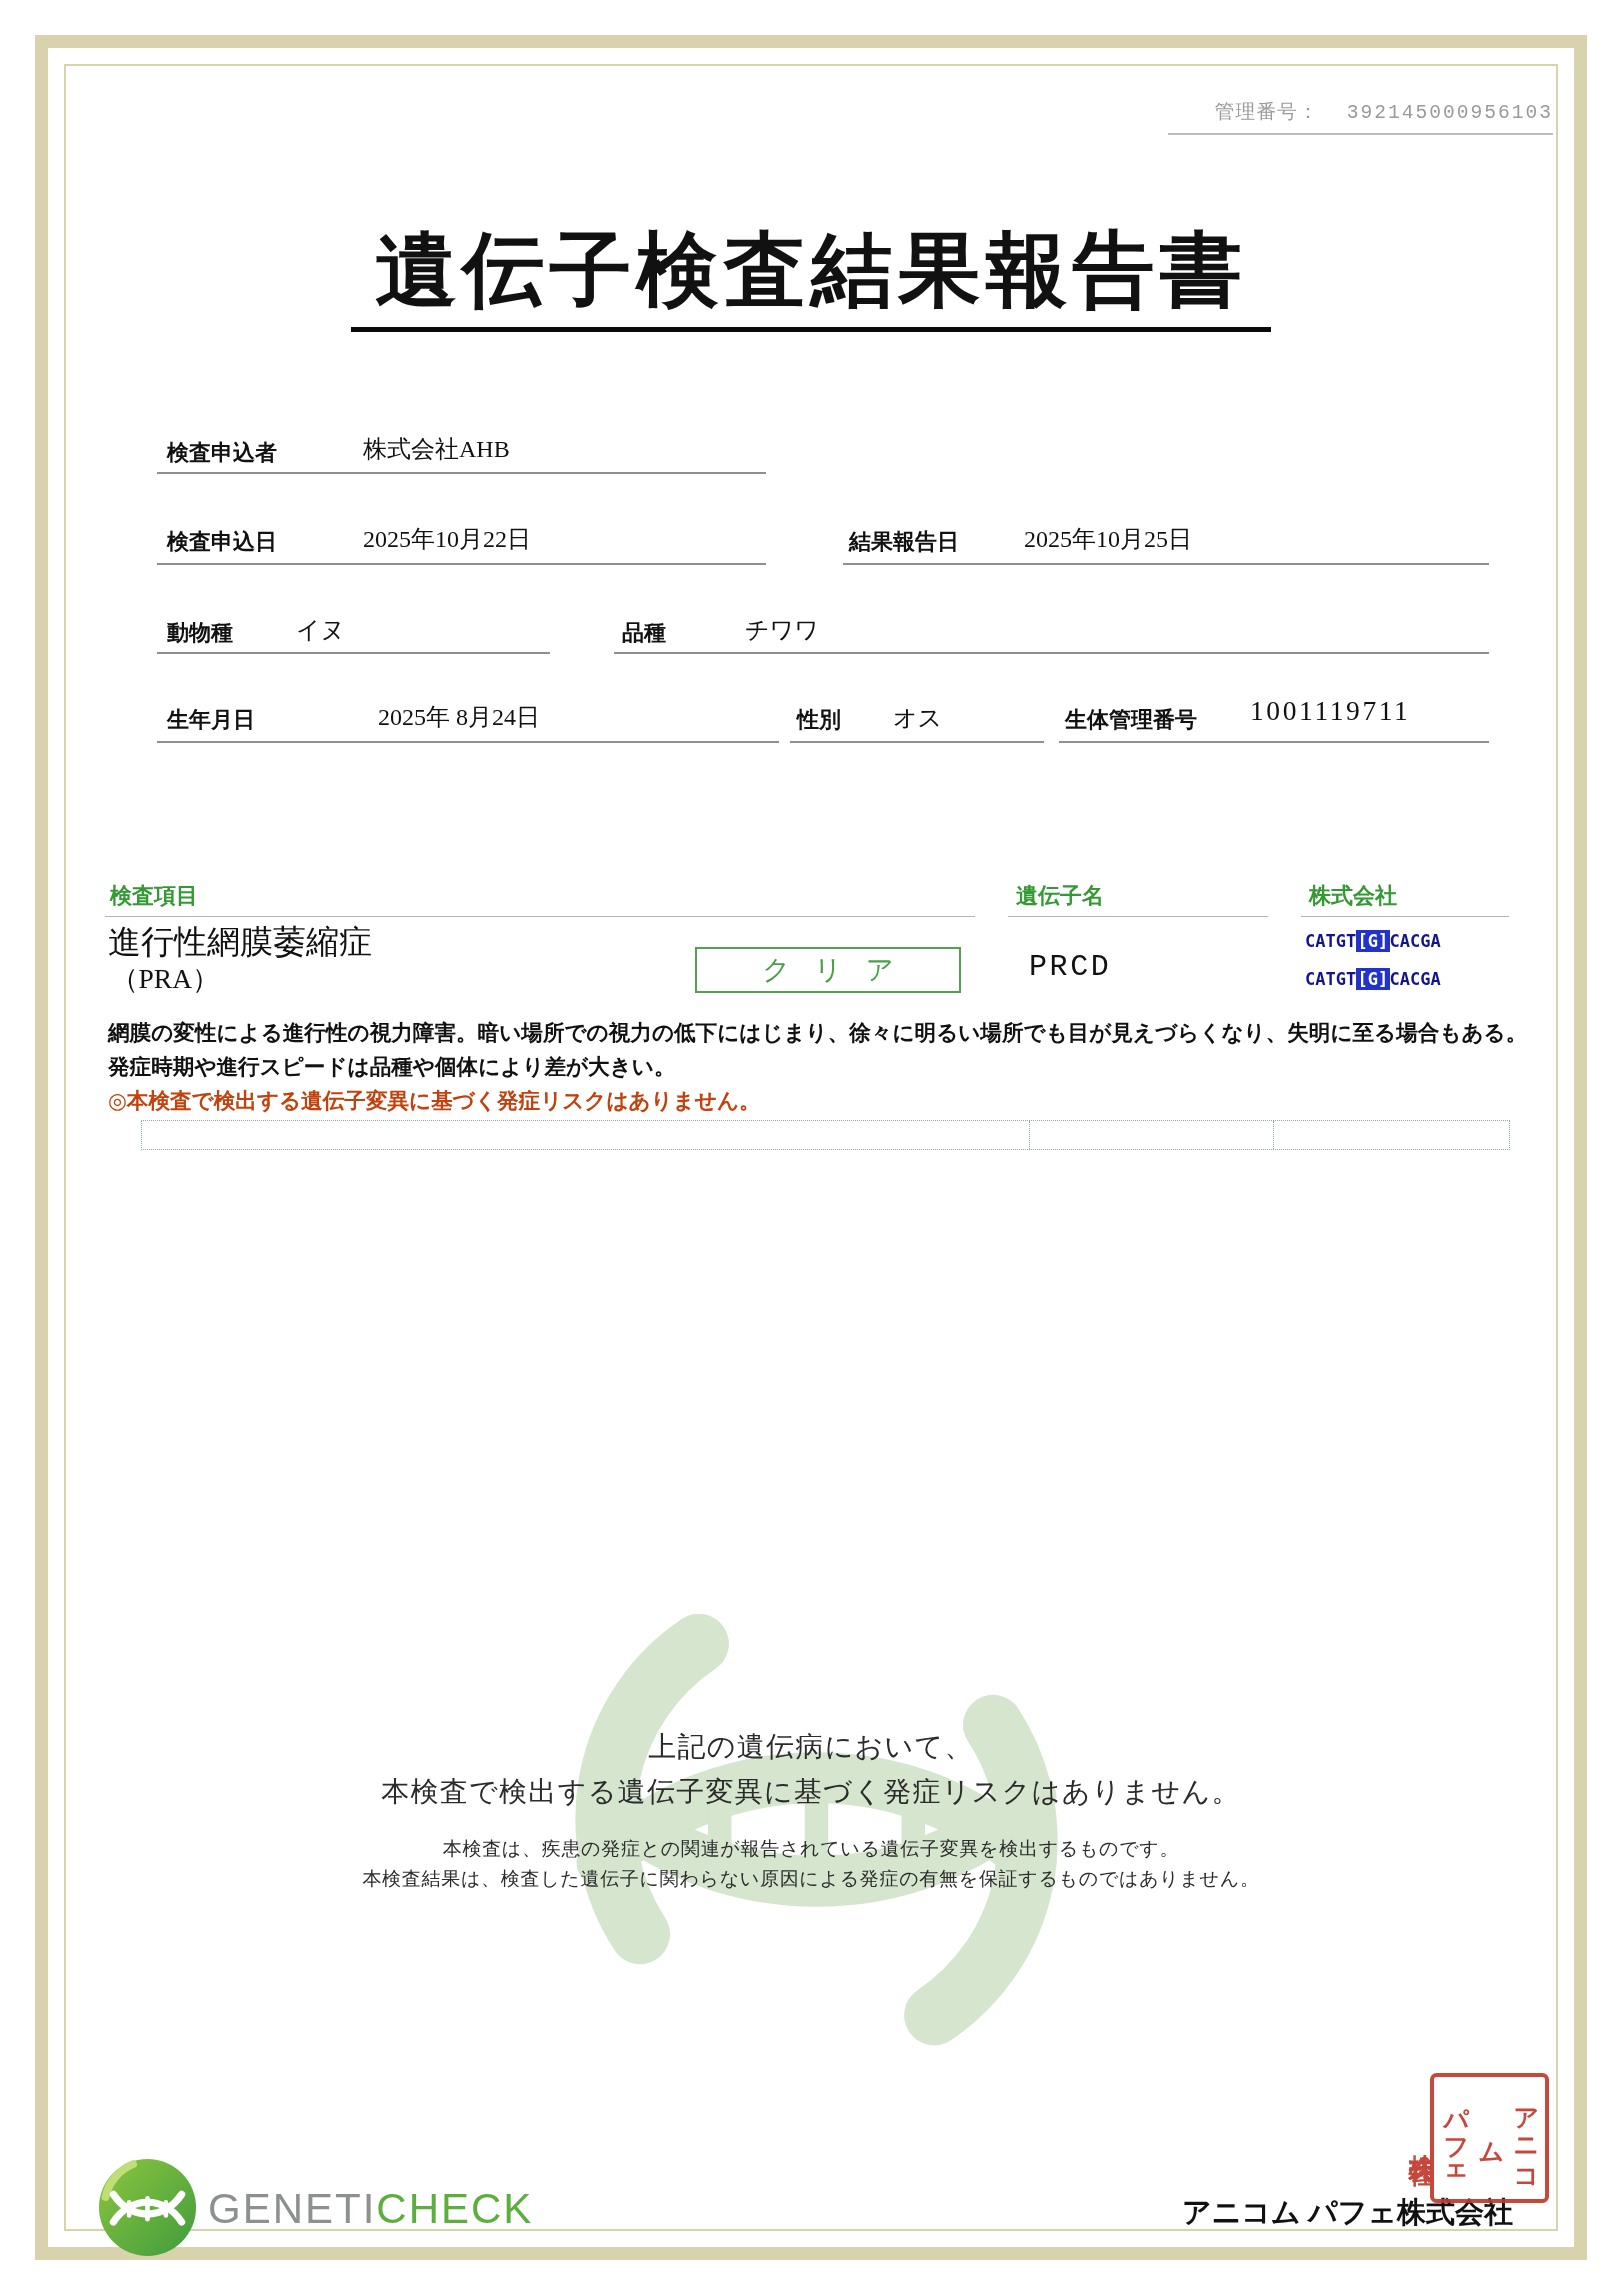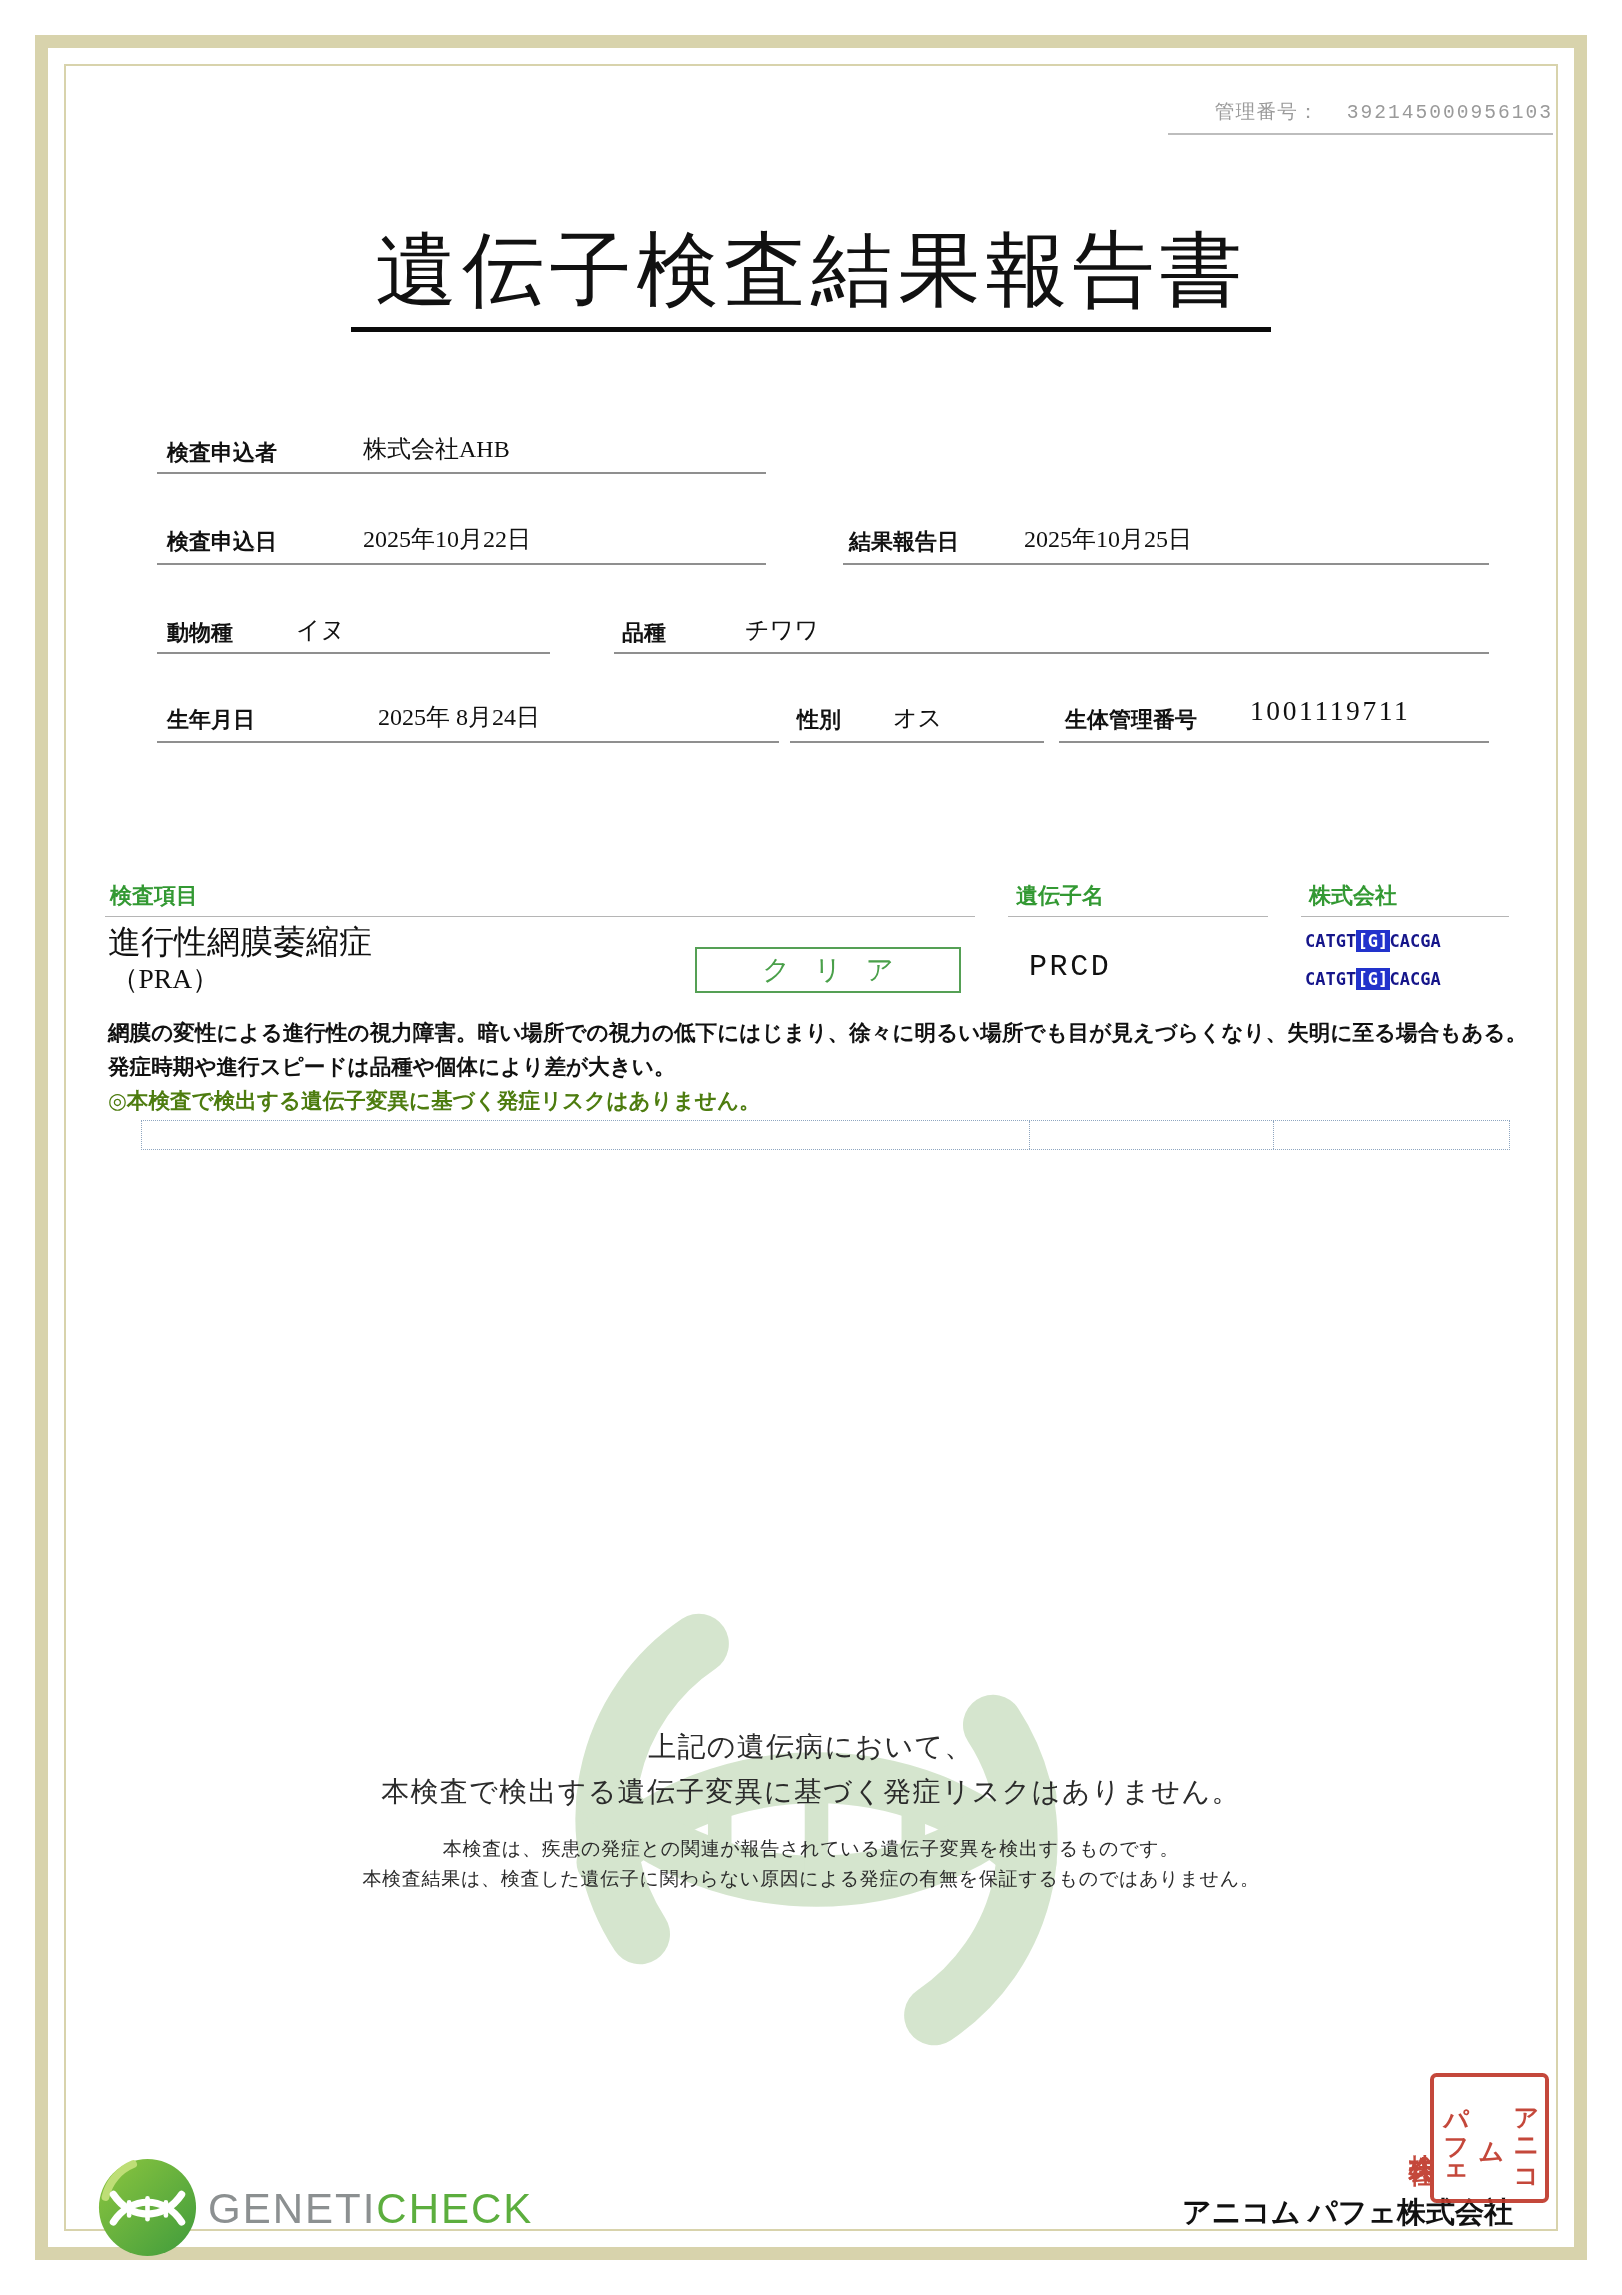--- a/index.html
+++ b/index.html
@@ -8,37 +8,37 @@
   .abs{position:absolute;}
   .frame-band{position:absolute;inset:35px;border:13px solid #d8d3ac;pointer-events:none;}
   .frame-line{position:absolute;inset:64px;border:2.6px solid #d8d3ac;pointer-events:none;}
   .hr{position:absolute;height:2px;background:#8f8f8f;}
   .hr-thin{position:absolute;height:1.3px;background:#b5b5b5;}
   .mgmt{top:98px;right:69px;font-size:19.6px;color:#9a9a9a;letter-spacing:1.3px;}
   .mgmt-label{margin-right:27.5px;}
   .mgmt-value{font-family:"Liberation Mono","DejaVu Sans Mono",monospace;letter-spacing:2px;}
   .mgmt-hr{top:133px;left:1168px;width:385px;height:2px;background:#bdbdbd;position:absolute;}
   .title-row{top:224px;left:0;right:0;text-align:center;position:absolute;}
-  .title{display:inline-block;font-size:82px;font-weight:normal;letter-spacing:5.2px;
+  .title{display:inline-block;font-size:82px;font-weight:bold;letter-spacing:5.2px;
          padding:0 23.6px 9.2px 23.6px;border-bottom:5.9px solid #0a0a0a;line-height:1.15;text-align:center;}
   .lbl{position:absolute;font-size:22px;font-weight:bold;white-space:nowrap;}
   .val{position:absolute;font-size:24px;white-space:nowrap;}
   .green-h{position:absolute;font-size:22px;font-weight:bold;color:#339933;white-space:nowrap;}
   .item-name{position:absolute;left:108px;top:920px;font-size:33px;white-space:nowrap;}
   .item-abbr{position:absolute;left:111px;top:961px;font-size:27.5px;white-space:nowrap;}
   .status-box{position:absolute;left:695px;top:947px;width:266px;height:46px;
       border:2px solid #55a055;box-sizing:border-box;text-align:center;line-height:41px;
       font-size:27.5px;color:#4aa04a;letter-spacing:23.6px;text-indent:23.6px;}
   .gene{position:absolute;left:1029px;top:950px;font-size:30px;letter-spacing:2.6px;
       font-family:"Liberation Mono","DejaVu Sans Mono",monospace;}
   .seq{position:absolute;left:1305px;font-family:"DejaVu Sans Mono","Liberation Mono",monospace;
       font-size:17px;font-weight:bold;color:#15158a;white-space:nowrap;}
   .seq-var{background:#2233cc;color:#ffffff;padding:0.7px 1.3px;}
   .desc{position:absolute;left:108px;top:1016px;width:1427px;font-size:21.6px;font-weight:bold;line-height:34px;}
-  .risk{color:#4d7c0f;}
+  .risk{color:#c2410c;}
   .dotted-box{position:absolute;left:141px;top:1120px;width:1369px;height:30px;
       border:1.3px dotted #8fa6c0;box-sizing:border-box;}
   .dotted-v{position:absolute;top:0;bottom:0;width:0;border-left:1.3px dotted #8fa6c0;}
   .watermark{position:absolute;left:568px;top:1581px;width:497px;height:497px;z-index:0;}
   .sum{position:absolute;left:0;right:0;text-align:center;z-index:2;white-space:nowrap;
       font-family:"Liberation Sans","DejaVu Sans",sans-serif;color:#2b2b2b;}
   .sum-big{font-size:28px;letter-spacing:1.3px;}
   .sum-small{font-size:19px;letter-spacing:0.7px;}
   .logo-mark{position:absolute;left:95px;top:2155px;width:105px;height:105px;}
   .logo-text{position:absolute;left:208px;top:2183px;font-family:"Liberation Sans","DejaVu Sans",sans-serif;

